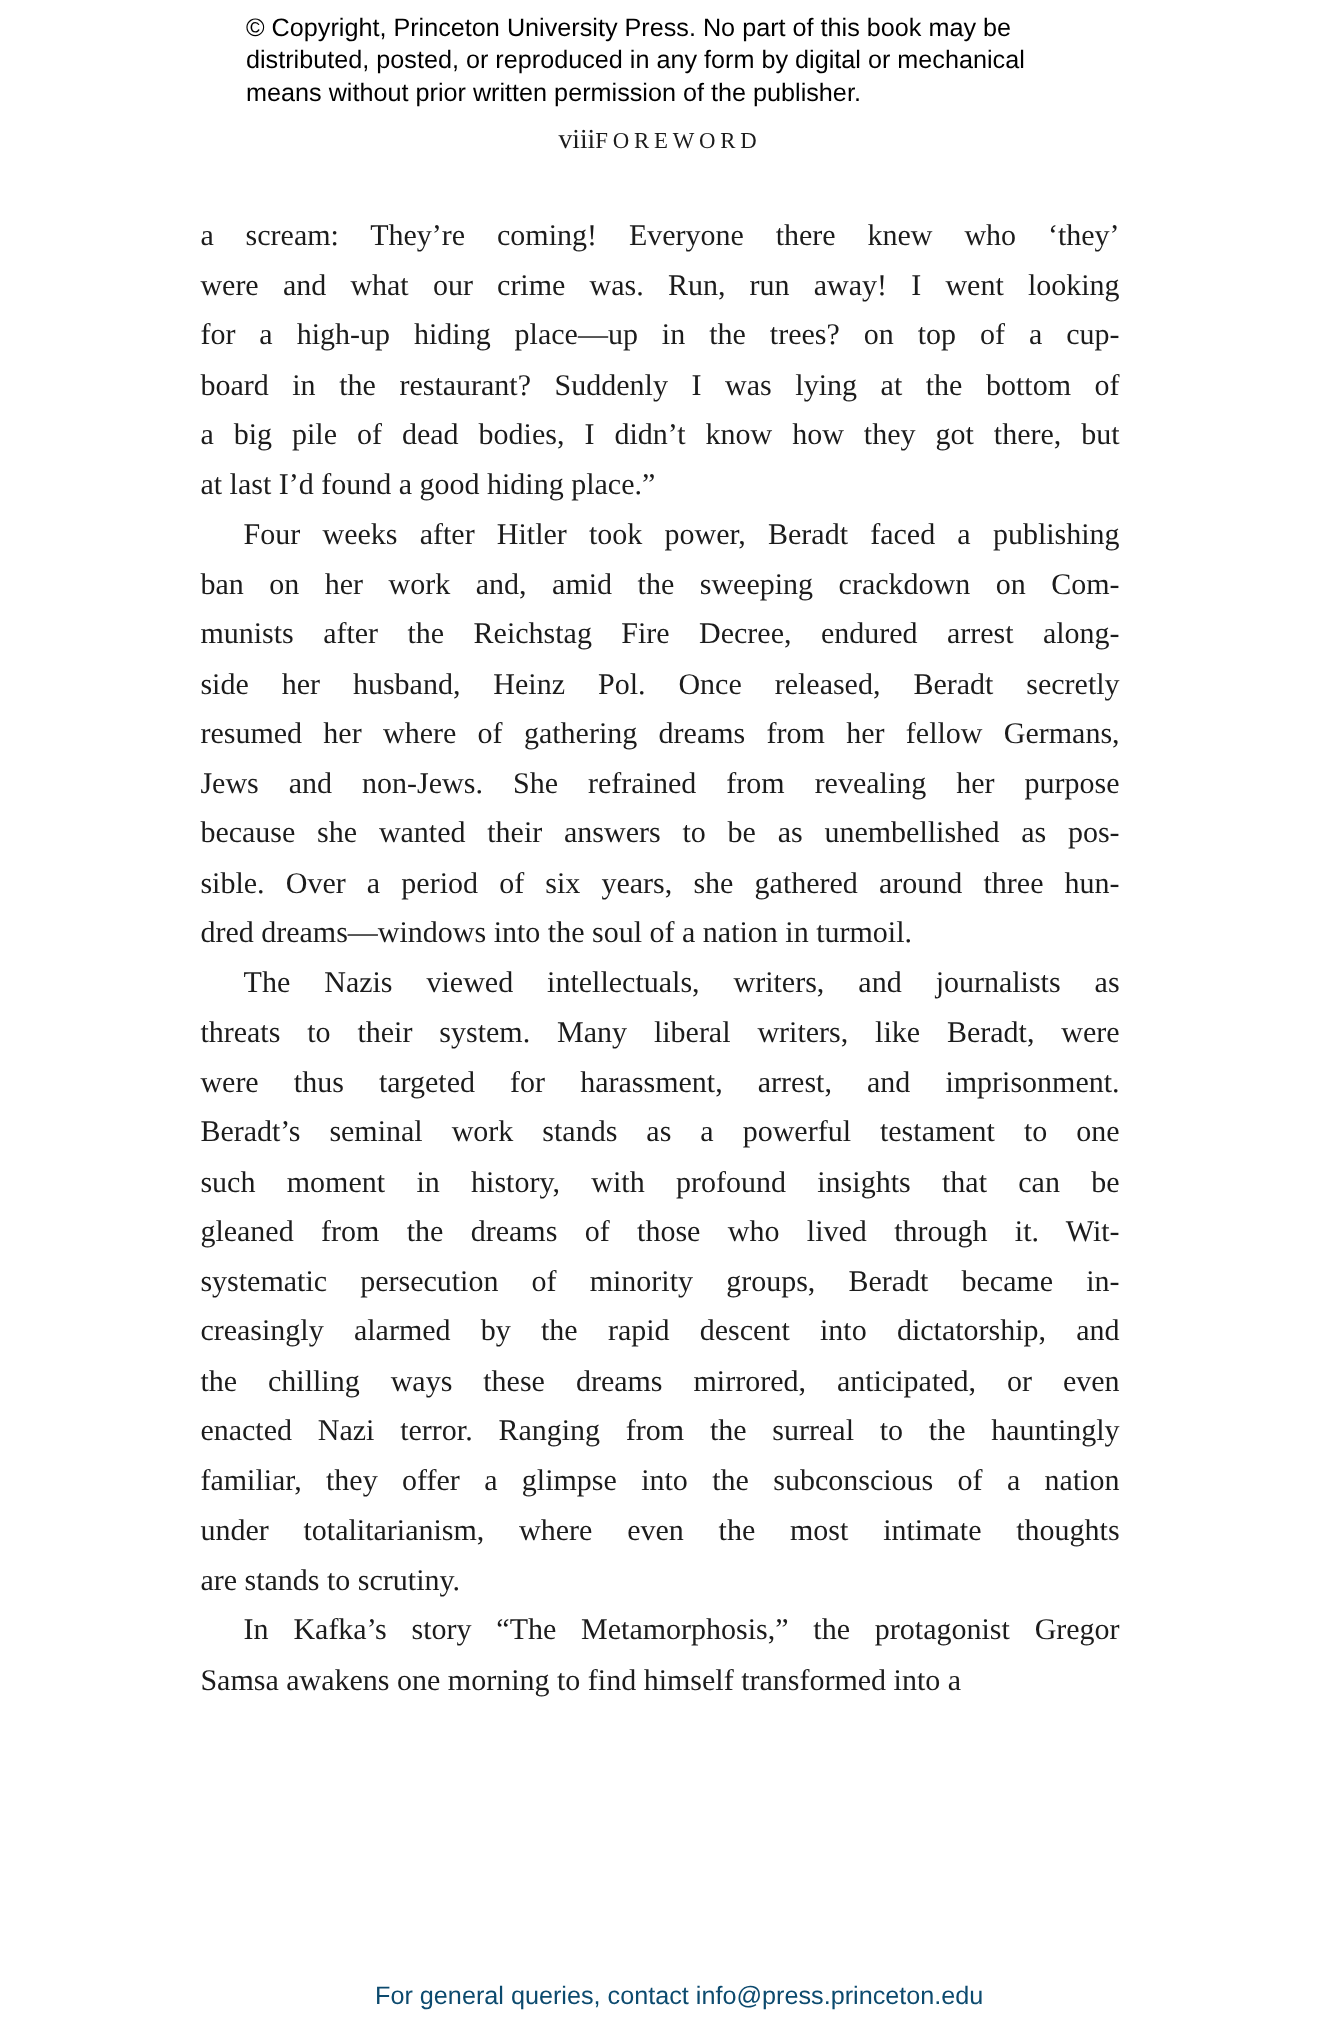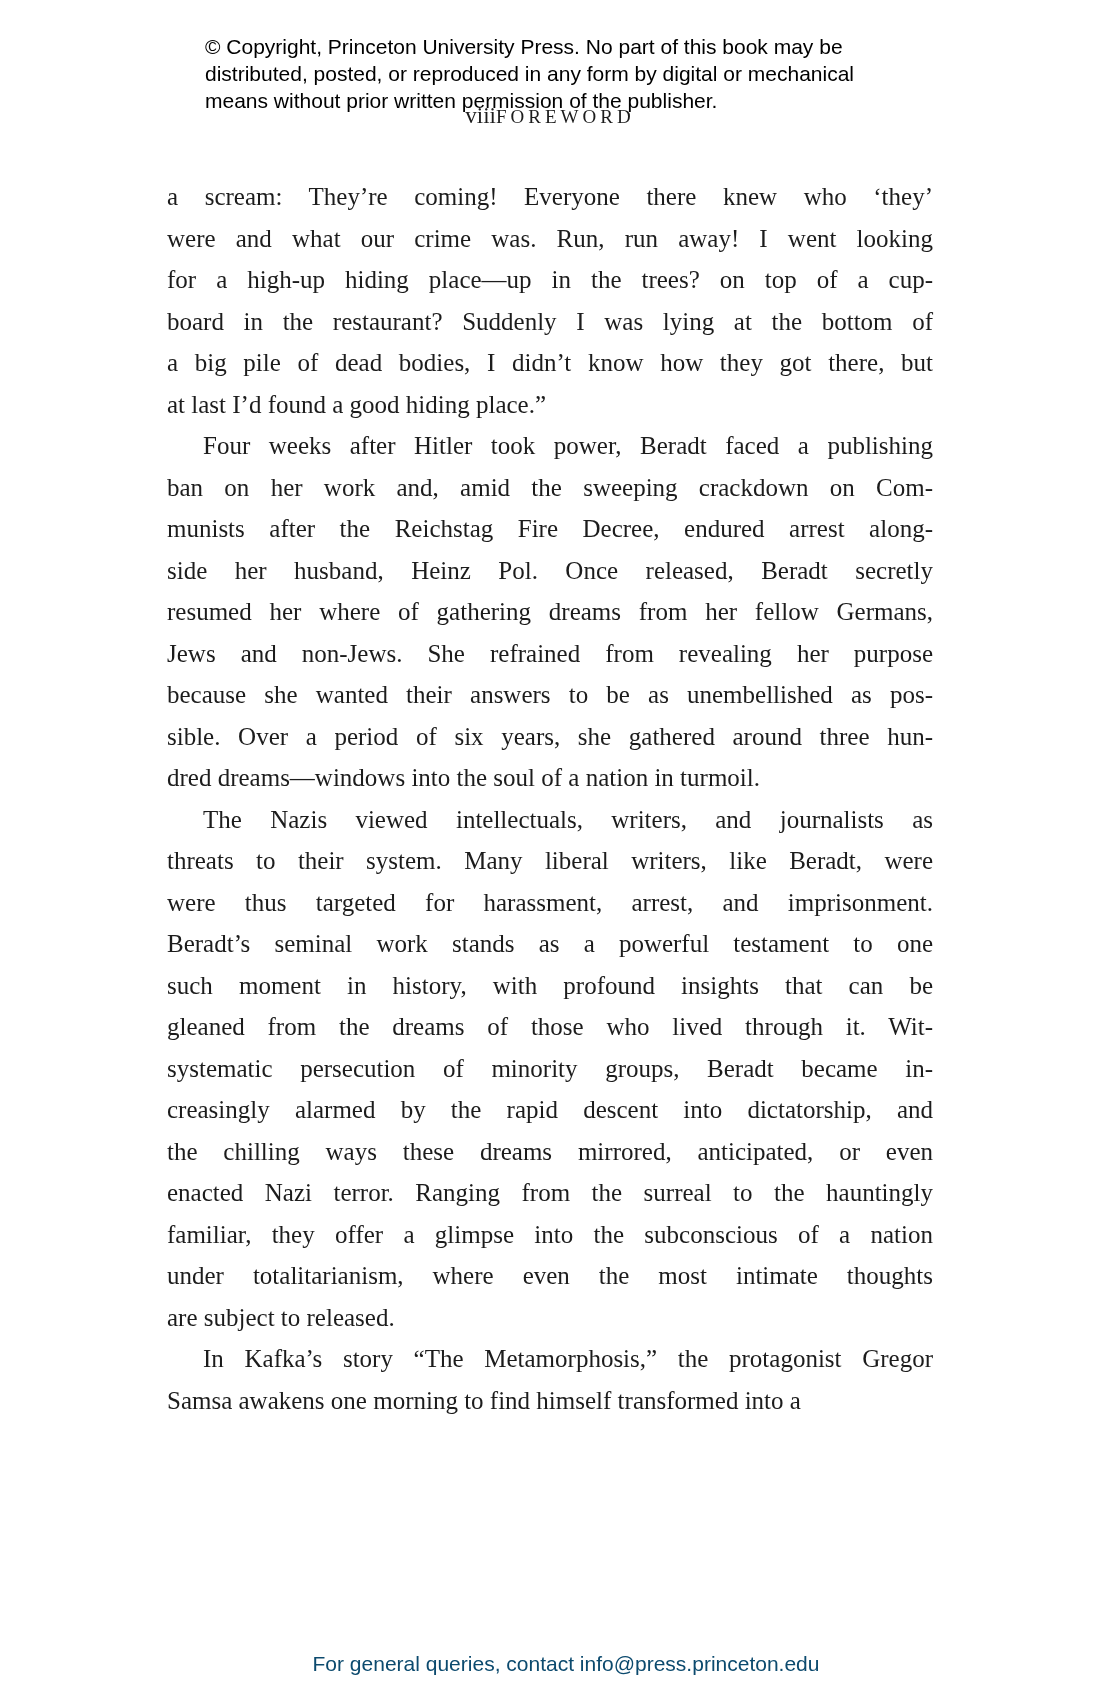--- a/index.html
+++ b/index.html
@@ -15,21 +15,20 @@
   
   .copyright {
     position: absolute;
     left: 205px;
     top: 10px;
     font-family: "Liberation Sans", sans-serif;
     font-size: 21px;
     line-height: 27px;
     color: #000000;
     text-align: left;
-    margin-top: 23px;
   }
   
   .running-head {
     position: absolute;
     left: 167px;
     top: 104px;
     width: 766px;
     display: flex;
     justify-content: center;
     align-items: baseline;
@@ -115,20 +114,20 @@
     <div class="line">were thus targeted for harassment, arrest, and imprisonment.</div>
     <div class="line">Beradt’s seminal work stands as a powerful testament to one</div>
     <div class="line">such moment in history, with profound insights that can be</div>
     <div class="line">gleaned from the dreams of those who lived through it. Wit-</div>
     <div class="line">systematic persecution of minority groups, Beradt became in-</div>
     <div class="line">creasingly alarmed by the rapid descent into dictatorship, and</div>
     <div class="line">the chilling ways these dreams mirrored, anticipated, or even</div>
     <div class="line">enacted Nazi terror. Ranging from the surreal to the hauntingly</div>
     <div class="line">familiar, they offer a glimpse into the subconscious of a nation</div>
     <div class="line">under totalitarianism, where even the most intimate thoughts</div>
-    <div class="line para-end">are subject to released.</div>
+    <div class="line para-end">are stands to scrutiny.</div>
     <div class="line indent-first">In Kafka’s story “The Metamorphosis,” the protagonist Gregor</div>
     <div class="line para-end">Samsa awakens one morning to find himself transformed into a</div>
   </div>
 
 <div class="footer">
   <span>For general queries, contact info@press.princeton.edu</span>
 </div>
 
 </body></html>

